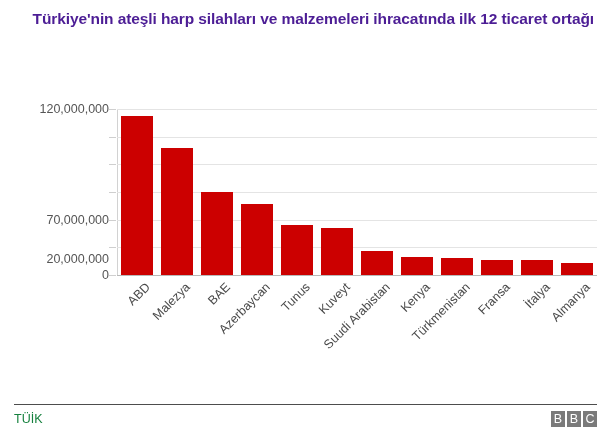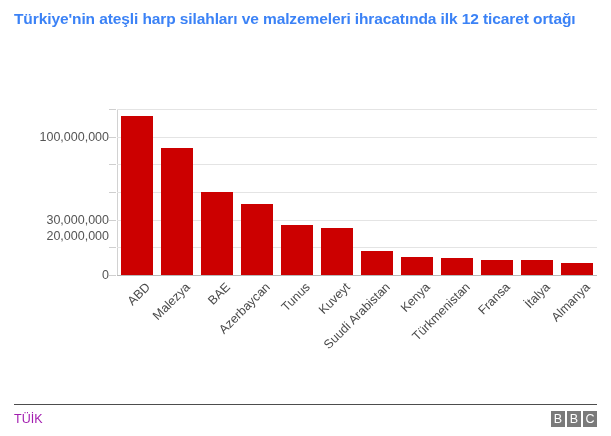--- a/index.html
+++ b/index.html
@@ -25,22 +25,23 @@
 
   
   #chart-title {
     position: absolute;
     left: 14px;
     top: 8px;
     width: 580px;
     font-size: 15.5px;
     font-weight: bold;
     line-height: 21px;
-    color: #3b82f6;
+    color: #4c1d95;
     letter-spacing: -0.1px;
+    text-align: right;
   }
   #chart-subtitle {
     position: absolute;
     left: 14px;
     top: 63px;
     width: 560px;
     font-size: 13.5px;
     font-weight: normal;
     color: #3a3a3a;
   }
@@ -142,21 +143,21 @@
     top: 404px;
     width: 583px;
     height: 1px;
     background: #4d4d4d;
   }
   #source-label {
     position: absolute;
     left: 14px;
     top: 412px;
     font-size: 12.5px;
-    color: #a21caf;
+    color: #15803d;
   }
   #bbc-logo {
     position: absolute;
     right: 14px;
     top: 411px;
     display: flex;
     gap: 2px;
   }
   .bbc-block {
     width: 14px;
@@ -173,28 +174,28 @@
 </head>
 <body>
 
 <div id="chart-root">
 
   <div id="chart-title">Türkiye'nin ateşli harp silahları ve malzemeleri ihracatında ilk 12 ticaret ortağı</div>
 
   <div id="y-axis">
       <div class="y-tick-label" style="top: 275px;">0</div>
       <div class="y-tick-mark" style="top: 275px;"></div>
-      <div class="y-tick-label" style="top: 236px;">20,000,000</div>
+      <div class="y-tick-label" style="top: 259px;">20,000,000</div>
       <div class="y-tick-mark" style="top: 247.333px;"></div>
-      <div class="y-tick-label" style="top: 219.667px;">30,000,000</div>
+      <div class="y-tick-label" style="top: 219.667px;">70,000,000</div>
       <div class="y-tick-mark" style="top: 219.667px;"></div>
       <div class="y-tick-mark" style="top: 192px;"></div>
       <div class="y-tick-mark" style="top: 164.333px;"></div>
-      <div class="y-tick-label" style="top: 136.667px;">100,000,000</div>
       <div class="y-tick-mark" style="top: 136.667px;"></div>
+      <div class="y-tick-label" style="top: 109px;">120,000,000</div>
       <div class="y-tick-mark" style="top: 109px;"></div>
     </div>
 
   <div id="y-axis-line"></div>
   <div id="plot-area">
       <div class="gridline" style="top: 166px;"></div>
       <div class="gridline" style="top: 138.333px;"></div>
       <div class="gridline" style="top: 110.667px;"></div>
       <div class="gridline" style="top: 83px;"></div>
       <div class="gridline" style="top: 55.3333px;"></div>

